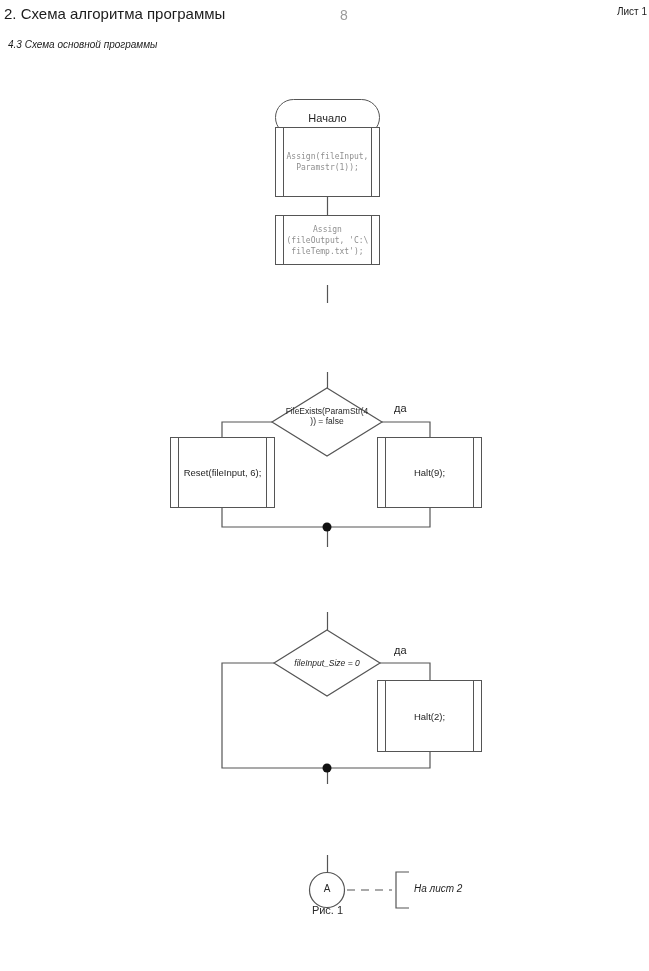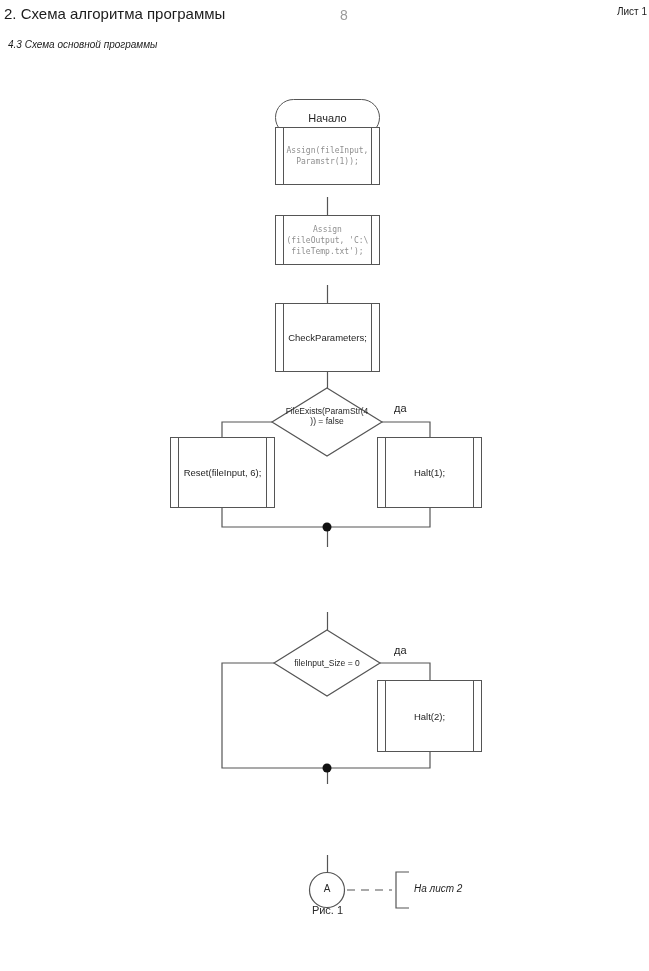--- a/index.html
+++ b/index.html
@@ -70,49 +70,46 @@
     </g>
 
     <circle cx="327" cy="527" r="4.5" fill="#111"></circle>
     <circle cx="327" cy="768" r="4.5" fill="#111"></circle>
   </svg>
 
   <div class="node pill" style="left:275px;top:75px;width:105px;height:37px;margin-top:24px;">
     <span class="lbl-start">Начало</span>
   </div>
 
-  <div class="node bars" style="left:275px;top:127px;width:105px;height:58px;">
+  <div class="node bars" style="left:275px;top:127px;width:105px;height:70px;">
     <span class="code">Assign(fileInput,
 Paramstr(1));</span>
   </div>
 
   <div class="node bars" style="left:275px;top:215px;width:105px;height:50px;">
     <span class="code">Assign
 (fileOutput, 'C:\
 fileTemp.txt');</span>
   </div>
 
-  <div class="node bars" style="left:275px;top:303px;width:105px;height:69px;">
-    <span class="lbl">CheckParameters;</span>
-  </div>
 
   <div class="dtext" style="left:277px;top:406px;width:100px;">FileExists(ParamStr(4
 )) = false</div>
   <div class="yes" style="left:394px;top:402px;">да</div>
 
   <div class="node bars" style="left:170px;top:437px;width:105px;height:71px;">
     <span class="lbl">Reset(fileInput, 6);</span>
   </div>
 
   <div class="node bars" style="left:377px;top:437px;width:105px;height:71px;">
-    <span class="lbl">Halt(1);</span>
+    <span class="lbl">Halt(9);</span>
   </div>
 
 
-  <div class="dtext" style="left:277px;top:658px;width:100px;">fileInput_Size = 0</div>
+  <div class="dtext" style="left:277px;top:658px;width:100px;font-style:italic;">fileInput_Size = 0</div>
   <div class="yes" style="left:394px;top:644px;">да</div>
 
   <div class="node bars" style="left:377px;top:680px;width:105px;height:72px;">
     <span class="lbl">Halt(2);</span>
   </div>
 
 
   <div class="conn-a-label">A</div>
   <div class="offpage-label">На лист 2</div>
 

